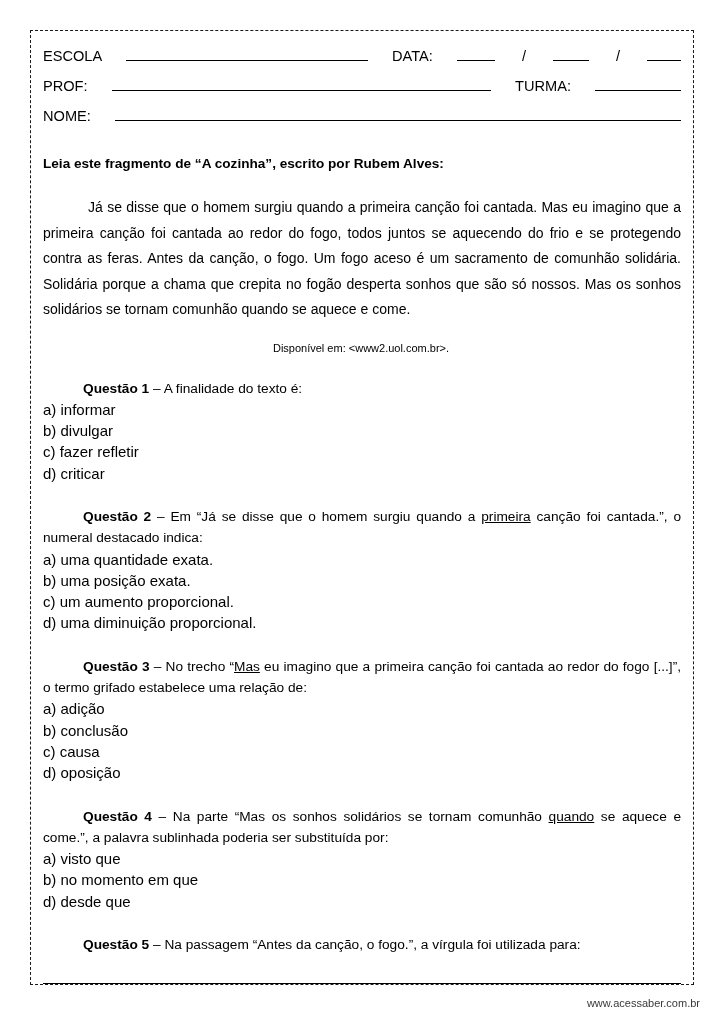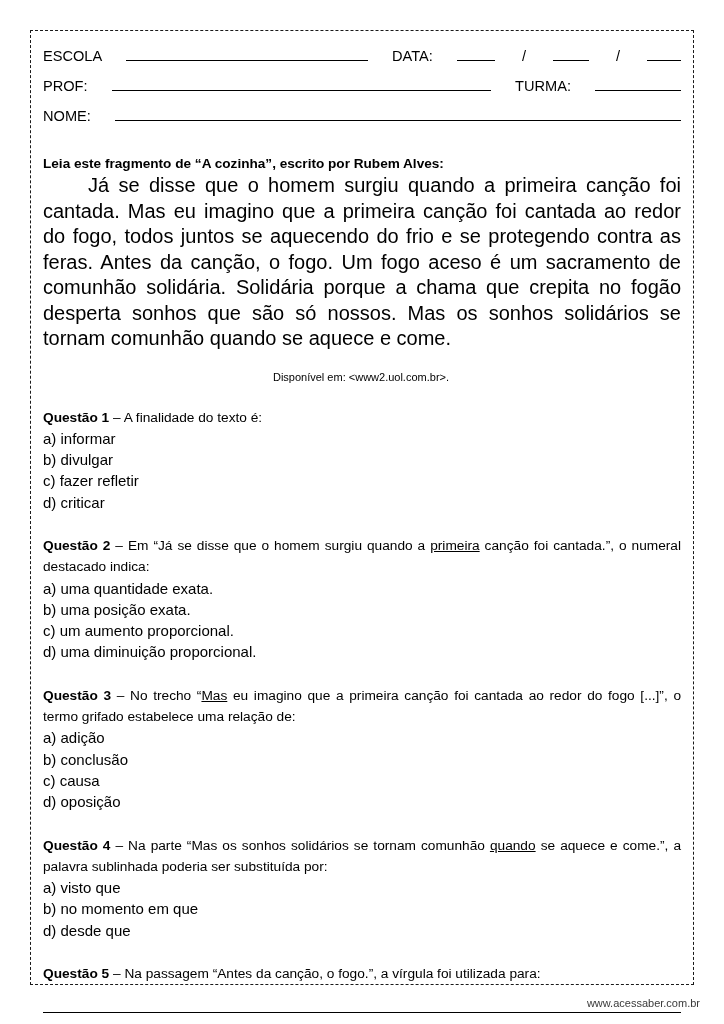--- a/index.html
+++ b/index.html
@@ -67,44 +67,45 @@
   
   .instruction {
     font-size: 13.6px;
     font-weight: bold;
     margin-top: 24px;
     line-height: 18px;
   }
 
   
   .passage {
-    font-size: 20px;
+    font-size: 14px;
     line-height: 25.5px;
     text-align: justify;
     text-indent: 45px;
+    margin-top: 22px;
   }
 
   .source {
     font-size: 11px;
     text-align: center;
     margin-top: 19px;
     padding-right: 2px;
   }
 
   
   .question {
     margin-top: 22px;
     font-size: 13.7px;
     line-height: 21.3px;
   }
   .question.q1 { margin-top: 24px; }
   .qstem {
     text-align: justify;
   }
-  .qnum { font-weight: bold; }
+  .qnum { font-weight: bold; margin-left: 40px; }
   .u { text-decoration: underline; }
   .alt {
     font-size: 15px;
     line-height: 21.3px;
   }
 
   .answer-line {
     border-bottom: 1.2px solid #000;
     height: 20px;
     margin-top: 8px;

